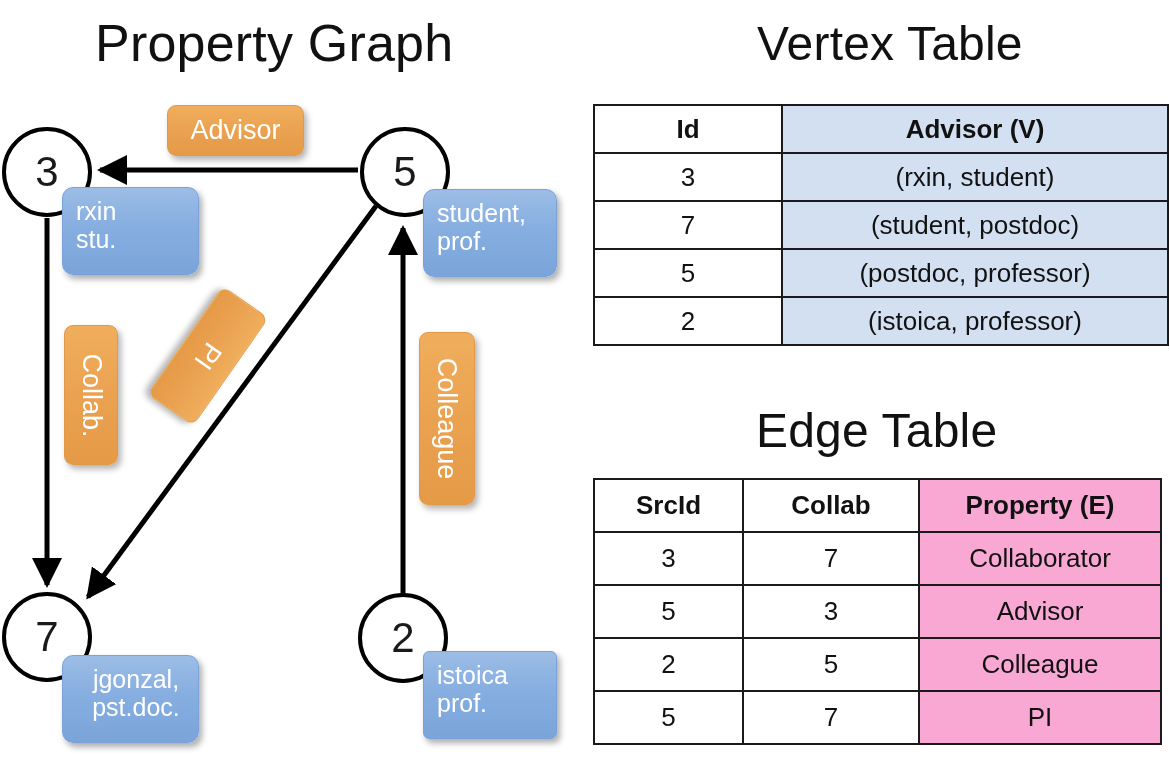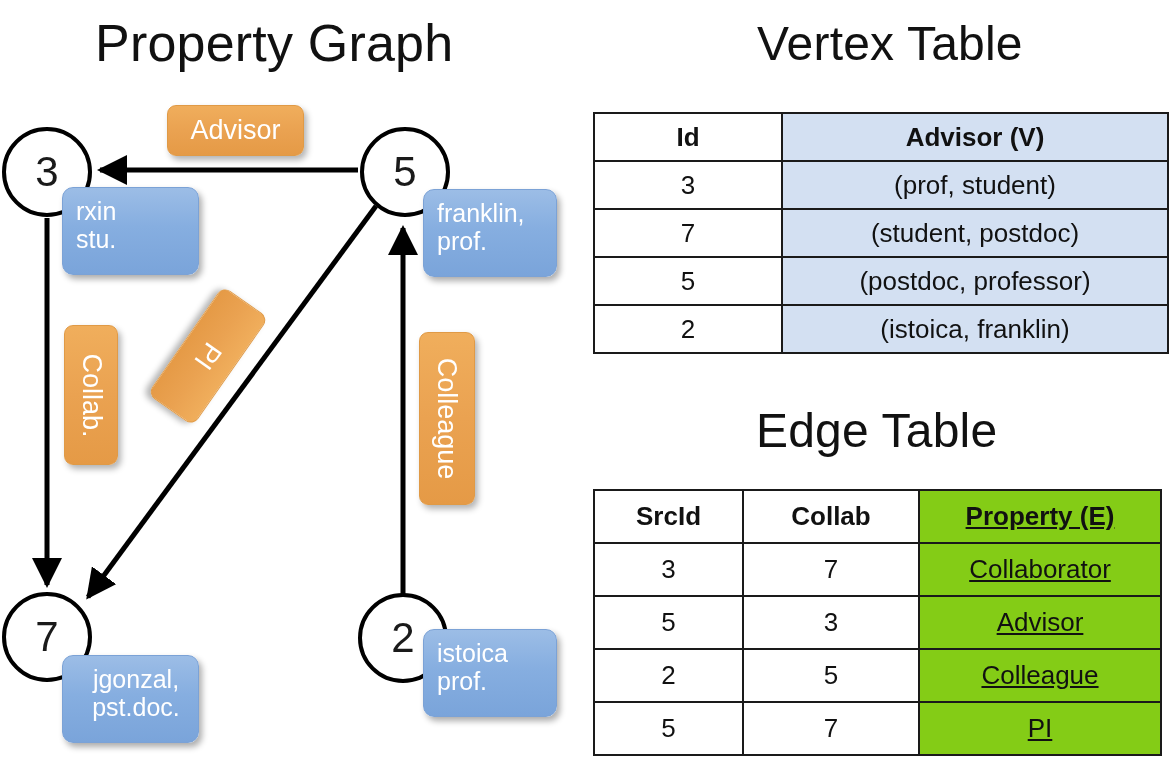--- a/index.html
+++ b/index.html
@@ -36,21 +36,21 @@
   .rot45  > span{display:block;white-space:nowrap;}
 
   
   table{position:absolute;border-collapse:collapse;table-layout:fixed;}
   table td,table th{border:2px solid #1a1a1a;text-align:center;
         font-size:26px;font-weight:400;color:#111;padding:0;}
   table th{font-weight:700;}
   .vt td,.vt th{height:46px;}
   .et td,.et th{height:51px;}
   .cell-blue{background:#d3e0f2;}
-  .cell-orange{background:#84cc16;text-decoration:underline;}
+  .cell-orange{background:#f9a8d4;}
 </style>
 </head>
 <body>
 
 <div id="graph-panel">
 
   <div class="title" style="left:95px;top:13px;font-size:52px;">Property Graph</div>
 
   <svg id="graph-svg" viewBox="0 0 585 760">
     <defs>
@@ -79,28 +79,28 @@
   </div>
   <div class="node" style="left:358px;top:593px;">
     <span>2</span>
   </div>
 
   <div class="vbox" style="left:62px;top:187px;width:137px;height:88px;">
     <div>rxin</div>
     <div>stu.</div>
   </div>
   <div class="vbox" style="left:423px;top:189px;width:134px;height:88px;">
-    <div>franklin,</div>
+    <div>student,</div>
     <div>prof.</div>
   </div>
   <div class="vbox" style="left:62px;top:655px;width:137px;height:88px;text-align:center;">
     <div>jgonzal,</div>
     <div>pst.doc.</div>
   </div>
-  <div class="vbox" style="left:423px;top:629px;width:134px;height:88px;">
+  <div class="vbox" style="left:423px;top:651px;width:134px;height:88px;border-radius:6px;">
     <div>istoica</div>
     <div>prof.</div>
   </div>
 
   <div class="ebox" style="left:167px;top:105px;width:137px;height:51px;">
     <span>Advisor</span>
   </div>
 
   <div class="ebox rot90" style="left:64px;top:325px;width:54px;height:140px;">
     <span>Collab.</span>
@@ -112,56 +112,56 @@
   </div>
 
   <div class="ebox rot90" style="left:419px;top:332px;width:56px;height:173px;">
     <span>Colleague</span>
   </div>
 </div>
 
 <div>
   <div class="title" style="left:718px;top:16px;font-size:48px;margin-left:39px;">Vertex Table</div>
 
-  <table class="vt" style="left:593px;top:112px;width:574px;border-radius:21px;">
+  <table class="vt" style="left:593px;top:104px;width:574px;border-radius:21px;">
     <colgroup>
         <col style="width:188px">
         <col style="width:386px">
       </colgroup>
     <thead>
       <tr>
         <th>Id</th>
         <th class="cell-blue">Advisor (V)</th>
       </tr>
     </thead>
     <tbody>
       <tr>
         <td>3</td>
-        <td class="cell-blue">(prof, student)</td>
+        <td class="cell-blue">(rxin, student)</td>
       </tr>
       <tr>
         <td>7</td>
         <td class="cell-blue">(student, postdoc)</td>
       </tr>
       <tr>
         <td>5</td>
         <td class="cell-blue">(postdoc, professor)</td>
       </tr>
       <tr>
         <td>2</td>
-        <td class="cell-blue">(istoica, franklin)</td>
+        <td class="cell-blue">(istoica, professor)</td>
       </tr>
     </tbody>
   </table>
 </div>
 
 <div>
   <div class="title" style="left:746px;top:403px;font-size:48px;margin-left:10px;">Edge Table</div>
 
-  <table class="et" style="left:593px;top:489px;width:567px;border-radius:11px;">
+  <table class="et" style="left:593px;top:478px;width:567px;border-radius:11px;">
     <colgroup>
         <col style="width:149px">
         <col style="width:176px">
         <col style="width:242px">
       </colgroup>
     <thead>
       <tr>
         <th>SrcId</th>
         <th>Collab</th>
         <th class="cell-orange">Property (E)</th>

